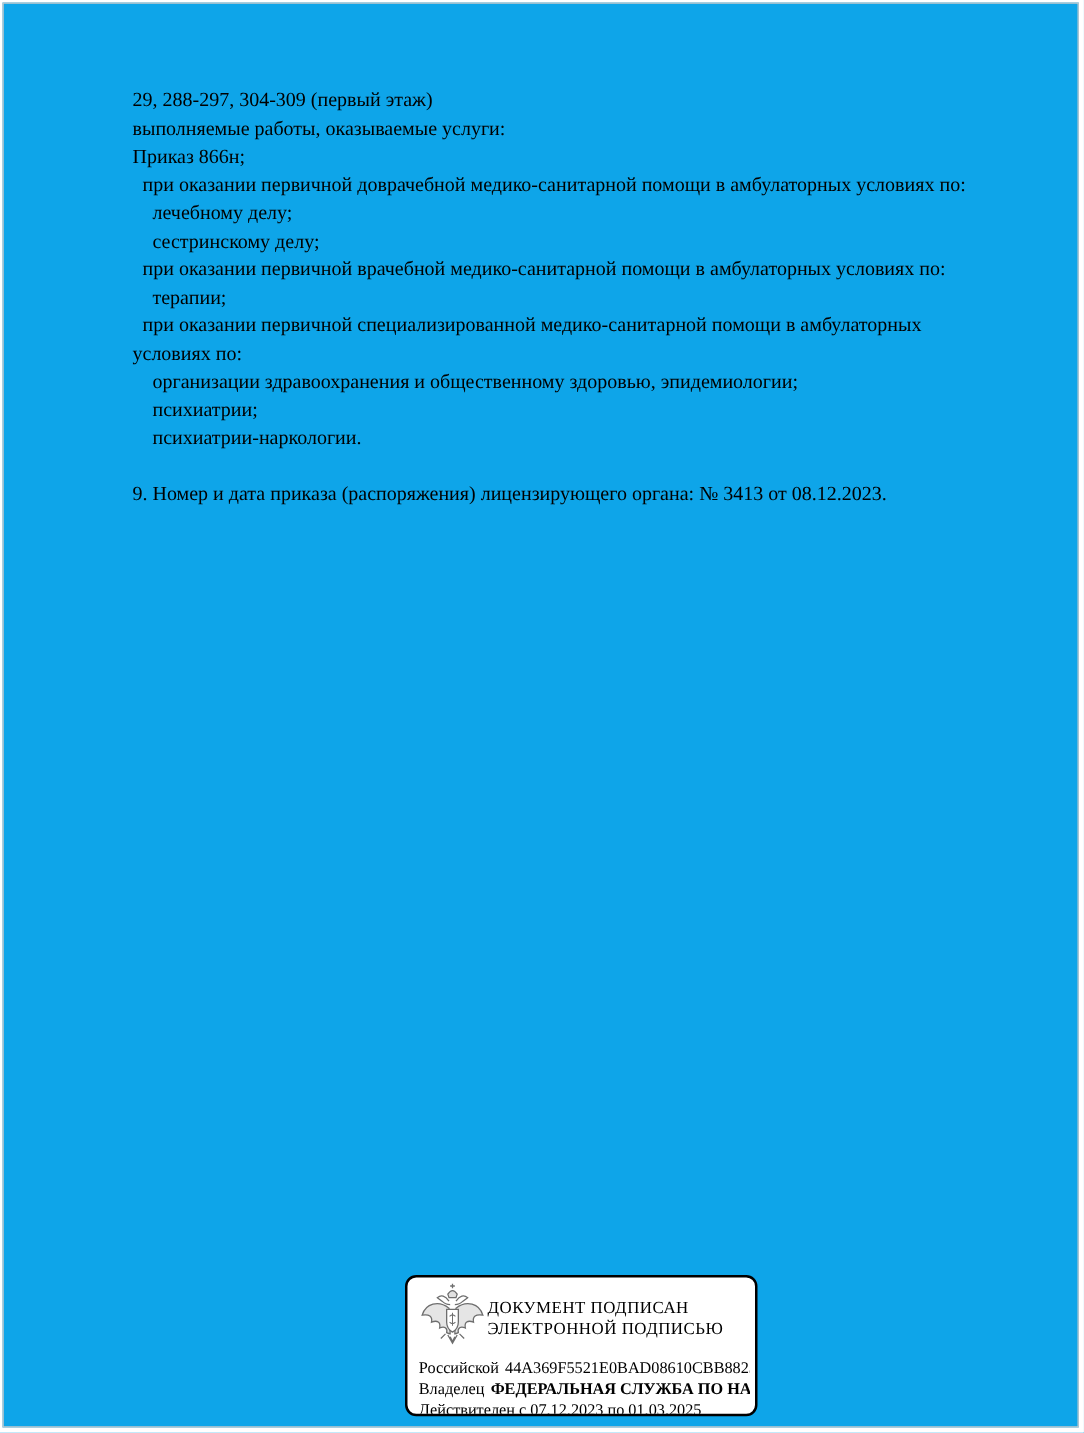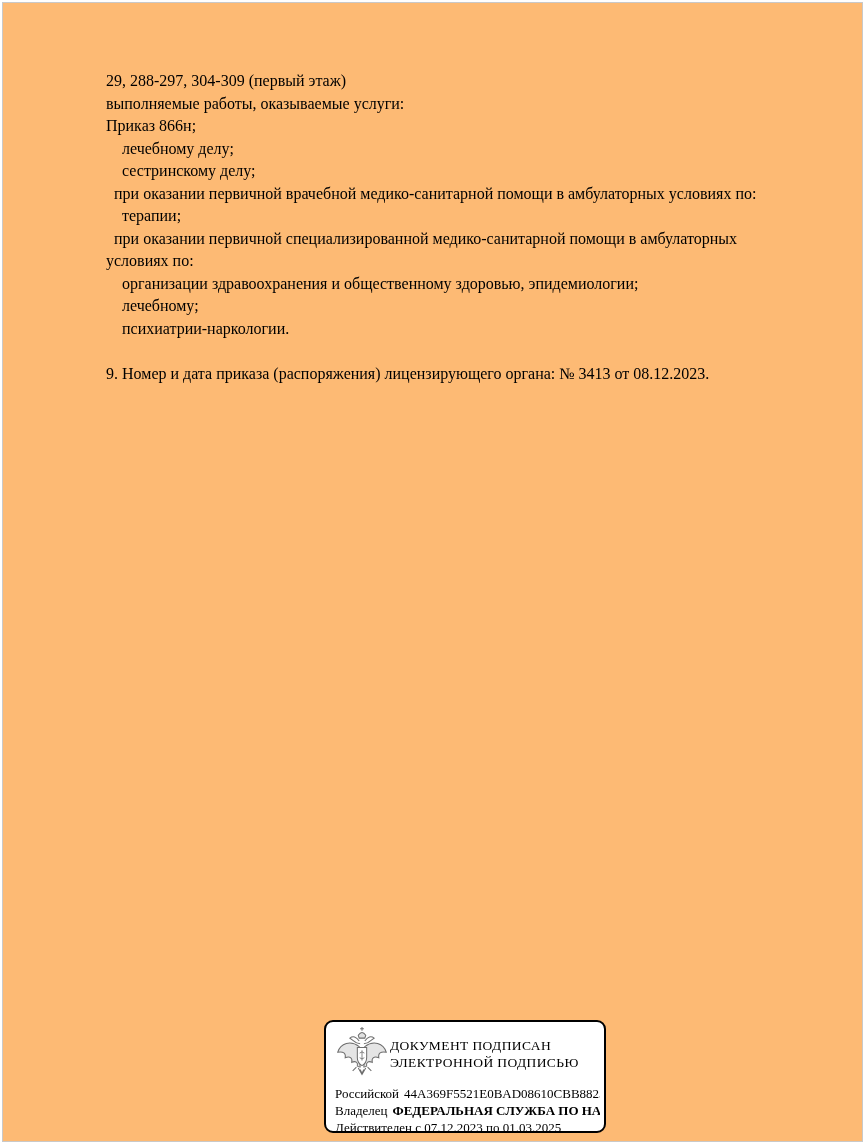--- a/index.html
+++ b/index.html
@@ -9,21 +9,21 @@
     width: 867px;
     height: 1146px;
     overflow: hidden;
   }
   .page {
     position: absolute;
     left: 2px;
     top: 2px;
     width: 861px;
     height: 1140px;
-    background: #fdba74;
+    background: #0ea5e9;
     border: 1px solid #c9c9c9;
     box-sizing: border-box;
     overflow: hidden;
     font-family: "Liberation Serif", serif;
     color: #000000;
   }
   .doc-body {
     position: absolute;
     left: 103px;
     top: 67px;
@@ -77,27 +77,28 @@
 </style>
 </head>
 <body>
 
 <div class="page">
 
   <div class="doc-body">
       <div class="doc-line">29, 288-297, 304-309 (первый этаж)</div>
       <div class="doc-line">выполняемые работы, оказываемые услуги:</div>
       <div class="doc-line">Приказ 866н;</div>
+      <div class="doc-line">  при оказании первичной доврачебной медико-санитарной помощи в амбулаторных условиях по:</div>
       <div class="doc-line">    лечебному делу;</div>
       <div class="doc-line">    сестринскому делу;</div>
       <div class="doc-line">  при оказании первичной врачебной медико-санитарной помощи в амбулаторных условиях по:</div>
       <div class="doc-line">    терапии;</div>
       <div class="doc-line">  при оказании первичной специализированной медико-санитарной помощи в амбулаторных условиях по:</div>
       <div class="doc-line">    организации здравоохранения и общественному здоровью, эпидемиологии;</div>
-      <div class="doc-line">    лечебному;</div>
+      <div class="doc-line">    психиатрии;</div>
       <div class="doc-line">    психиатрии-наркологии.</div>
       <div class="doc-line"></div>
       <div class="doc-line">9. Номер и дата приказа (распоряжения) лицензирующего органа: № 3413 от 08.12.2023.</div>
       <div class="doc-line"></div>
       <div class="doc-line"></div>
     </div>
 
   <div class="stamp">
     <div class="stamp-head">
       <span class="emblem">

